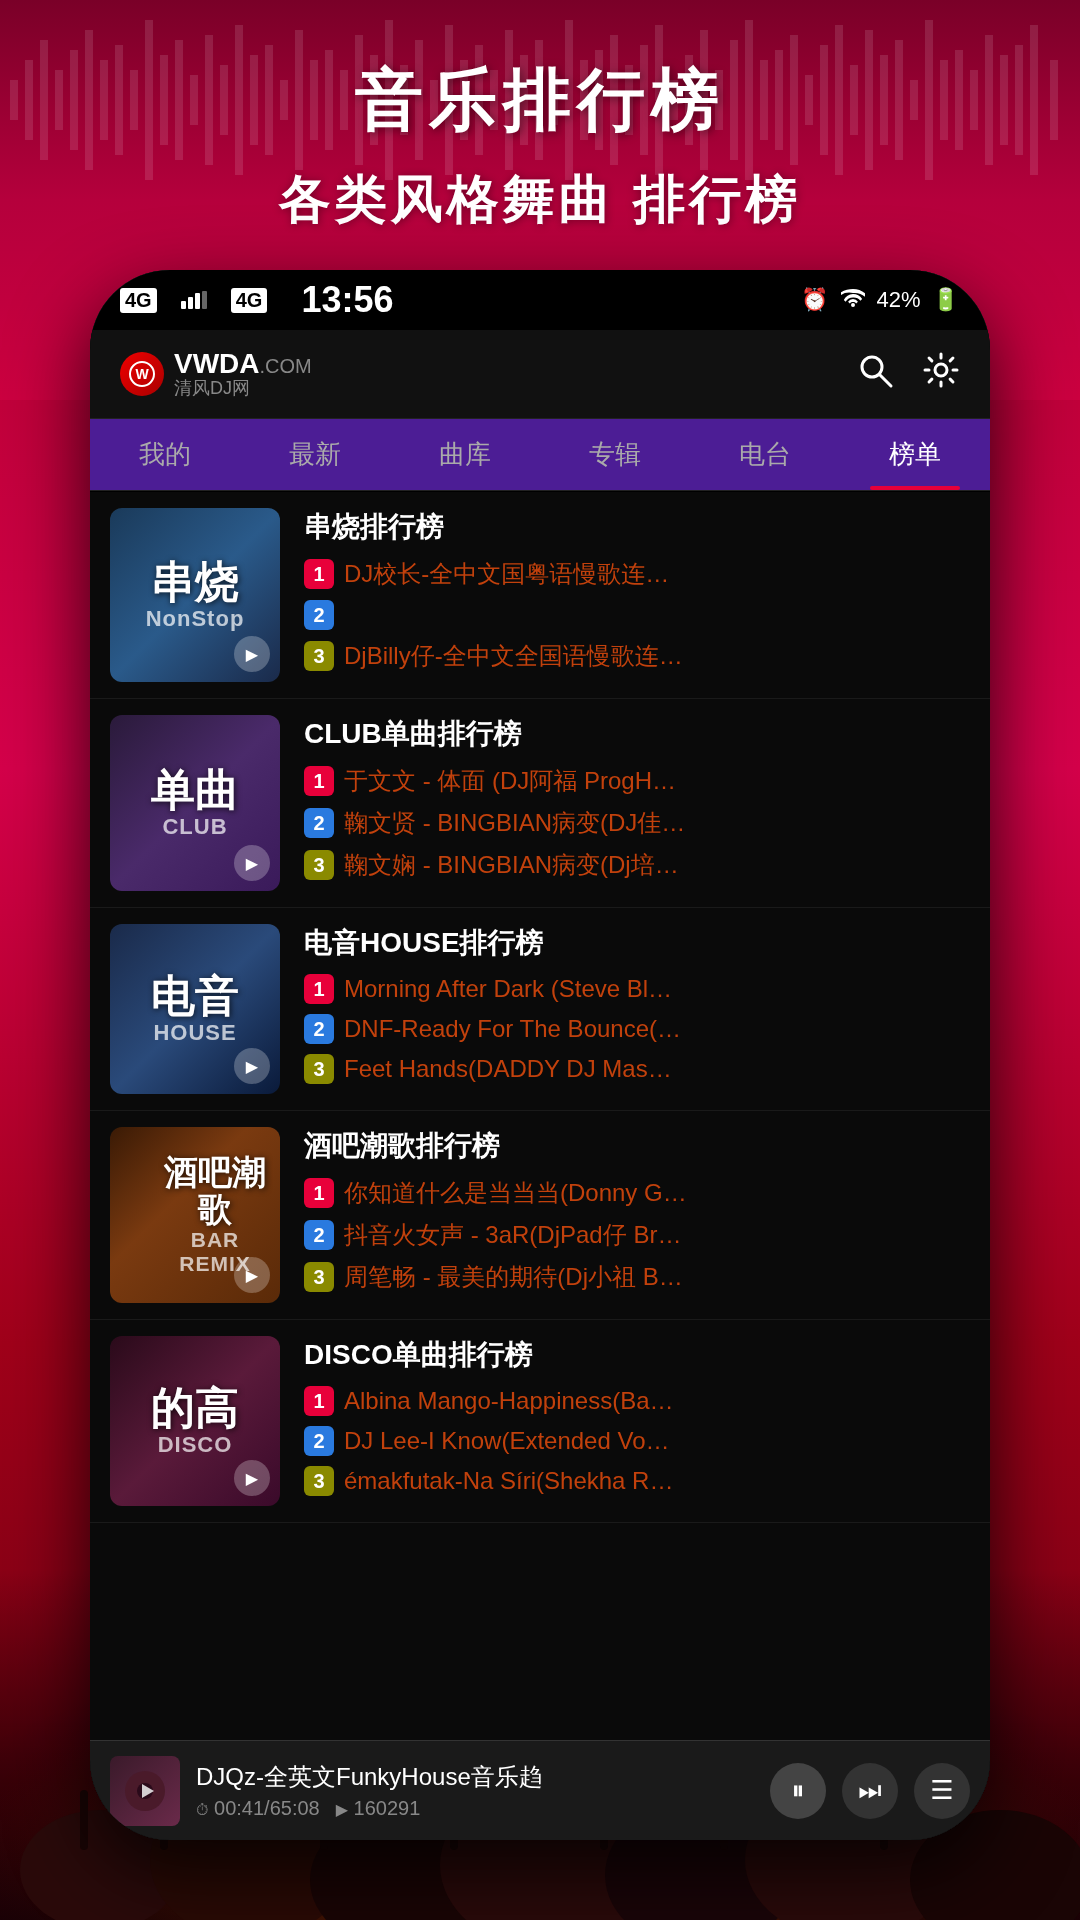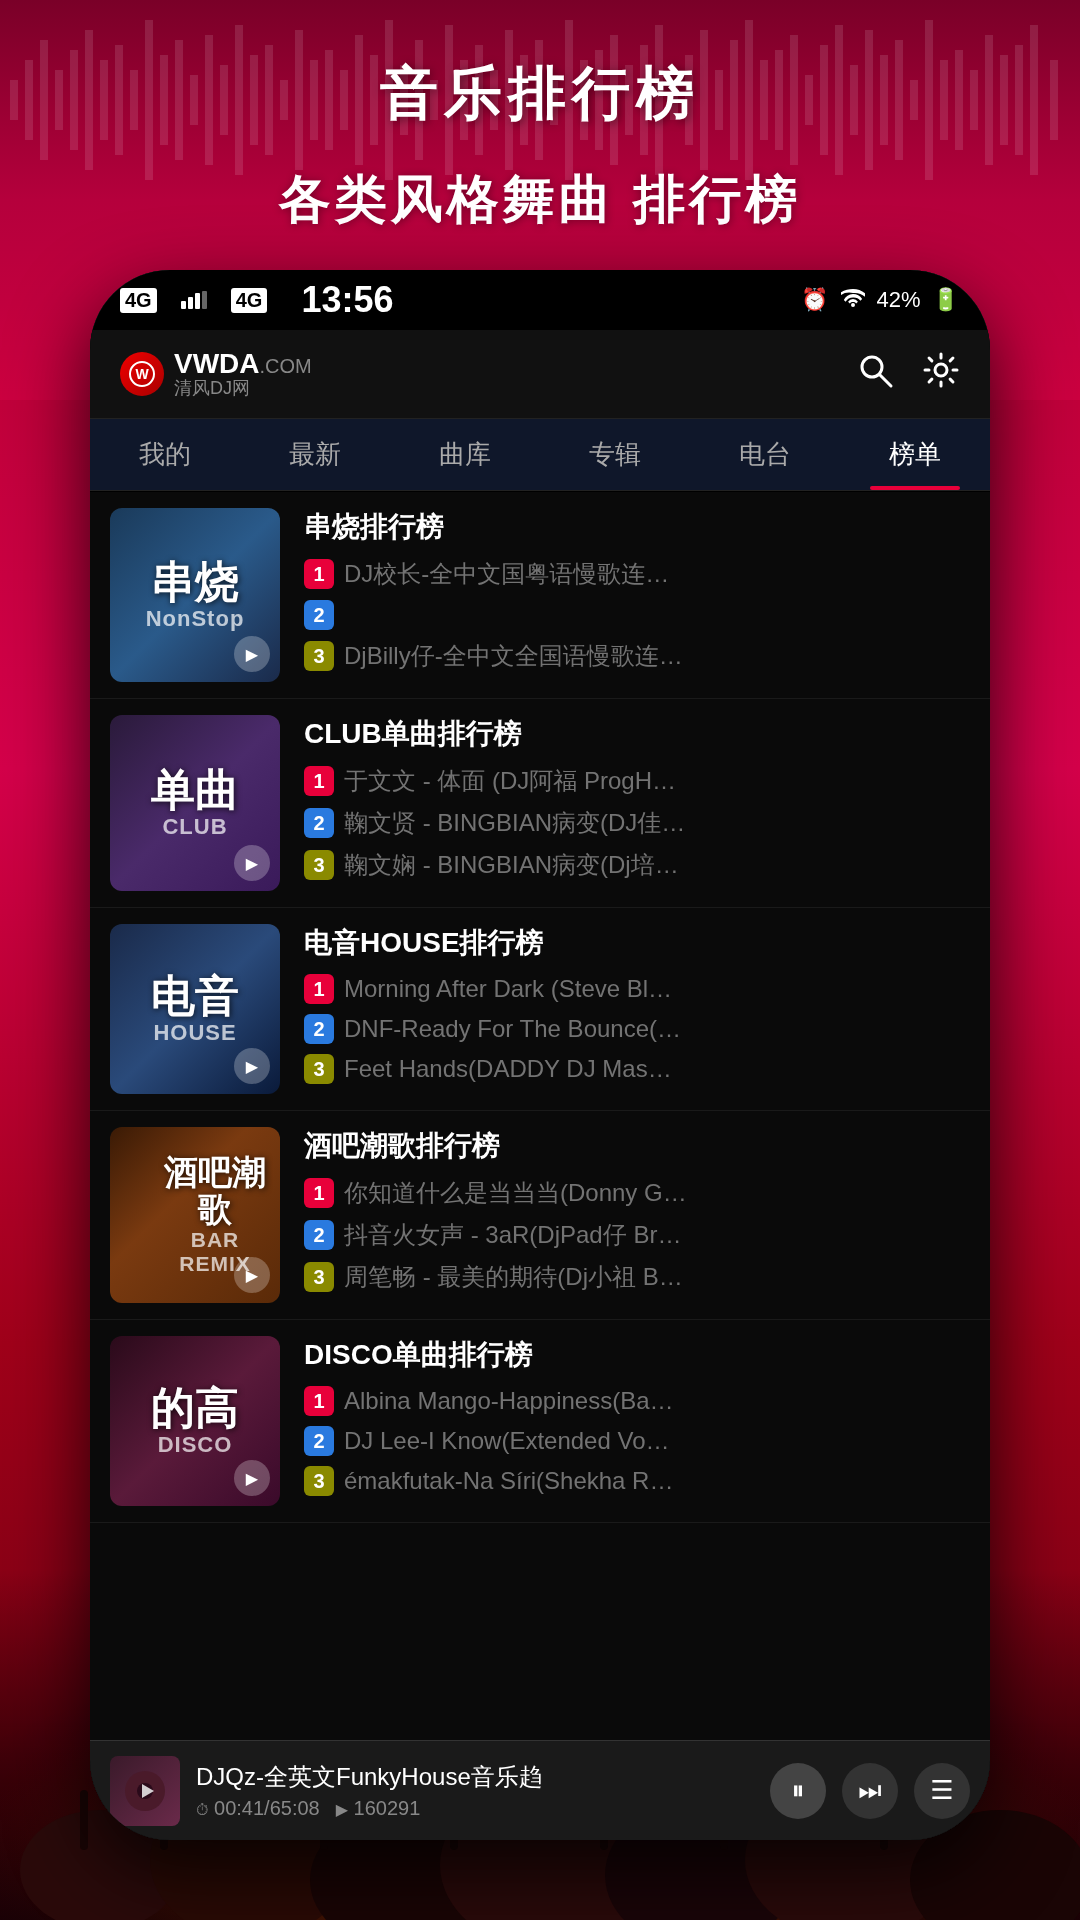--- a/index.html
+++ b/index.html
@@ -39,21 +39,21 @@
       overflow: hidden;
     }
 
     
     .hero-title {
       position: absolute;
       top: 55px;
       left: 0; right: 0;
       text-align: center;
       color: white;
-      font-size: 58px;
+      font-size: 68px;
       font-weight: 900;
       letter-spacing: 6px;
       text-shadow: 2px 2px 10px rgba(0,0,0,0.5);
       z-index: 5;
     }
     .hero-subtitle {
       position: absolute;
       top: 165px;
       left: 0; right: 0;
       text-align: center;
@@ -164,21 +164,21 @@
       gap: 28px;
     }
     .header-icon {
       color: white;
       font-size: 36px;
     }
 
     
     .nav-tabs {
       display: flex;
-      background: #0f172a;
+      background: #4c1d95;
       border-bottom: 1px solid #222;
     }
     .nav-tab {
       flex: 1;
       text-align: center;
       padding: 18px 0;
       color: #aaa;
       font-size: 26px;
       position: relative;
     }
@@ -294,21 +294,21 @@
       justify-content: center;
       color: white;
       font-size: 20px;
       font-weight: 700;
       flex-shrink: 0;
     }
     .rank-1 { background: #e8003a; }
     .rank-2 { background: #2a7adf; }
     .rank-3 { background: #8a8a00; }
     .track-name {
-      color: #737373;
+      color: #c2410c;
       font-size: 24px;
       white-space: nowrap;
       overflow: hidden;
       text-overflow: ellipsis;
       max-width: 420px;
     }
 
     
     .now-playing {
       position: absolute;

